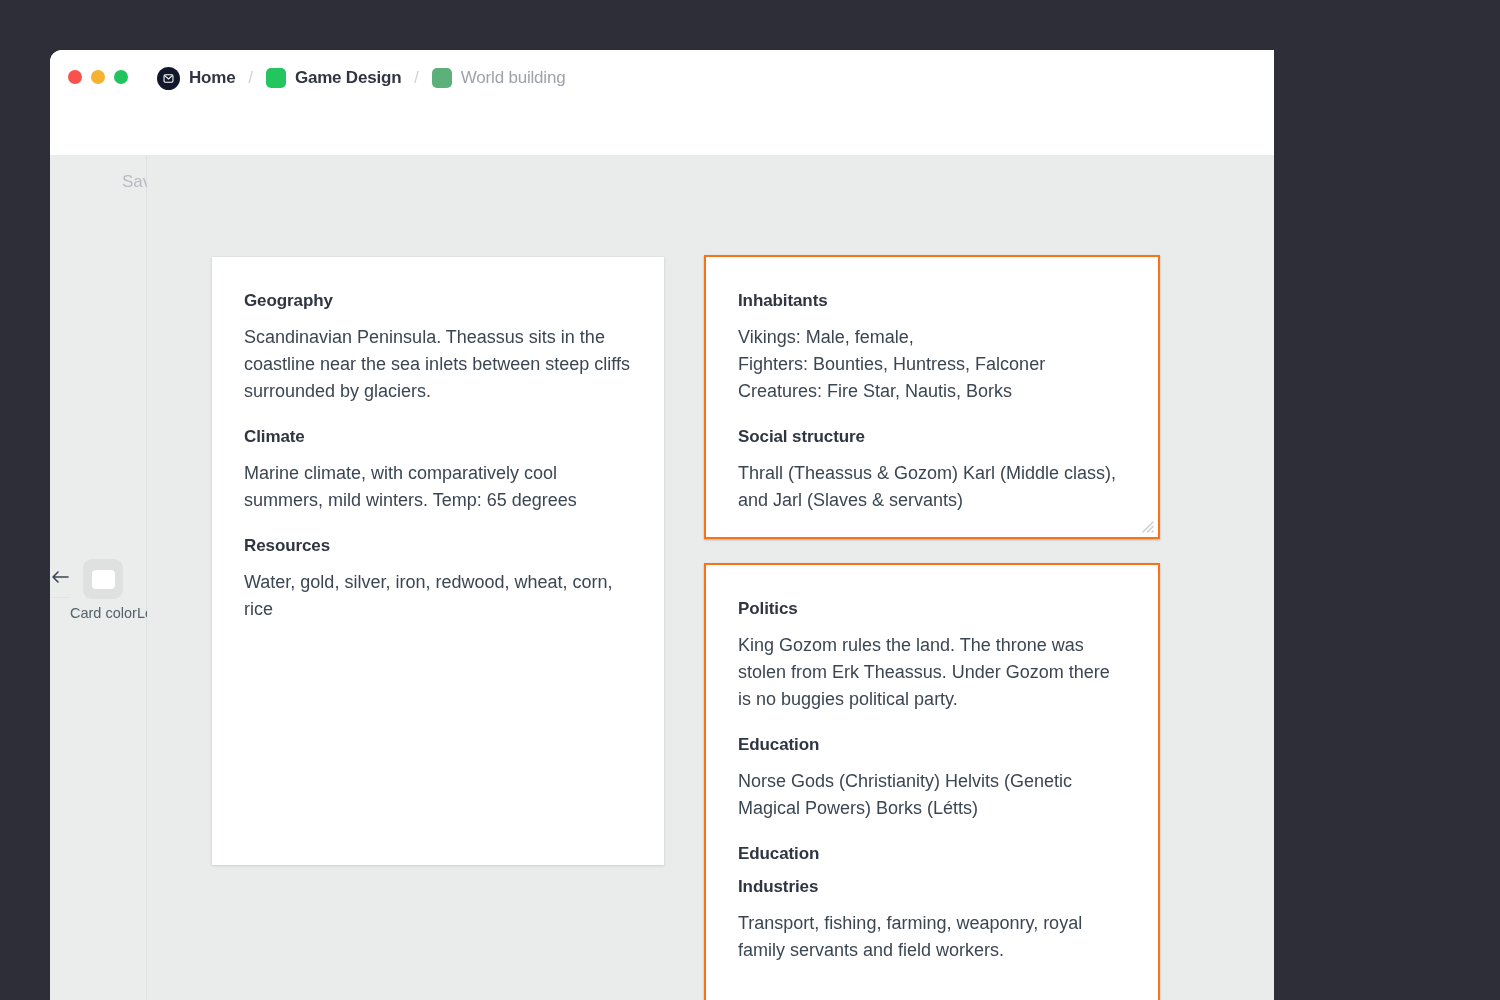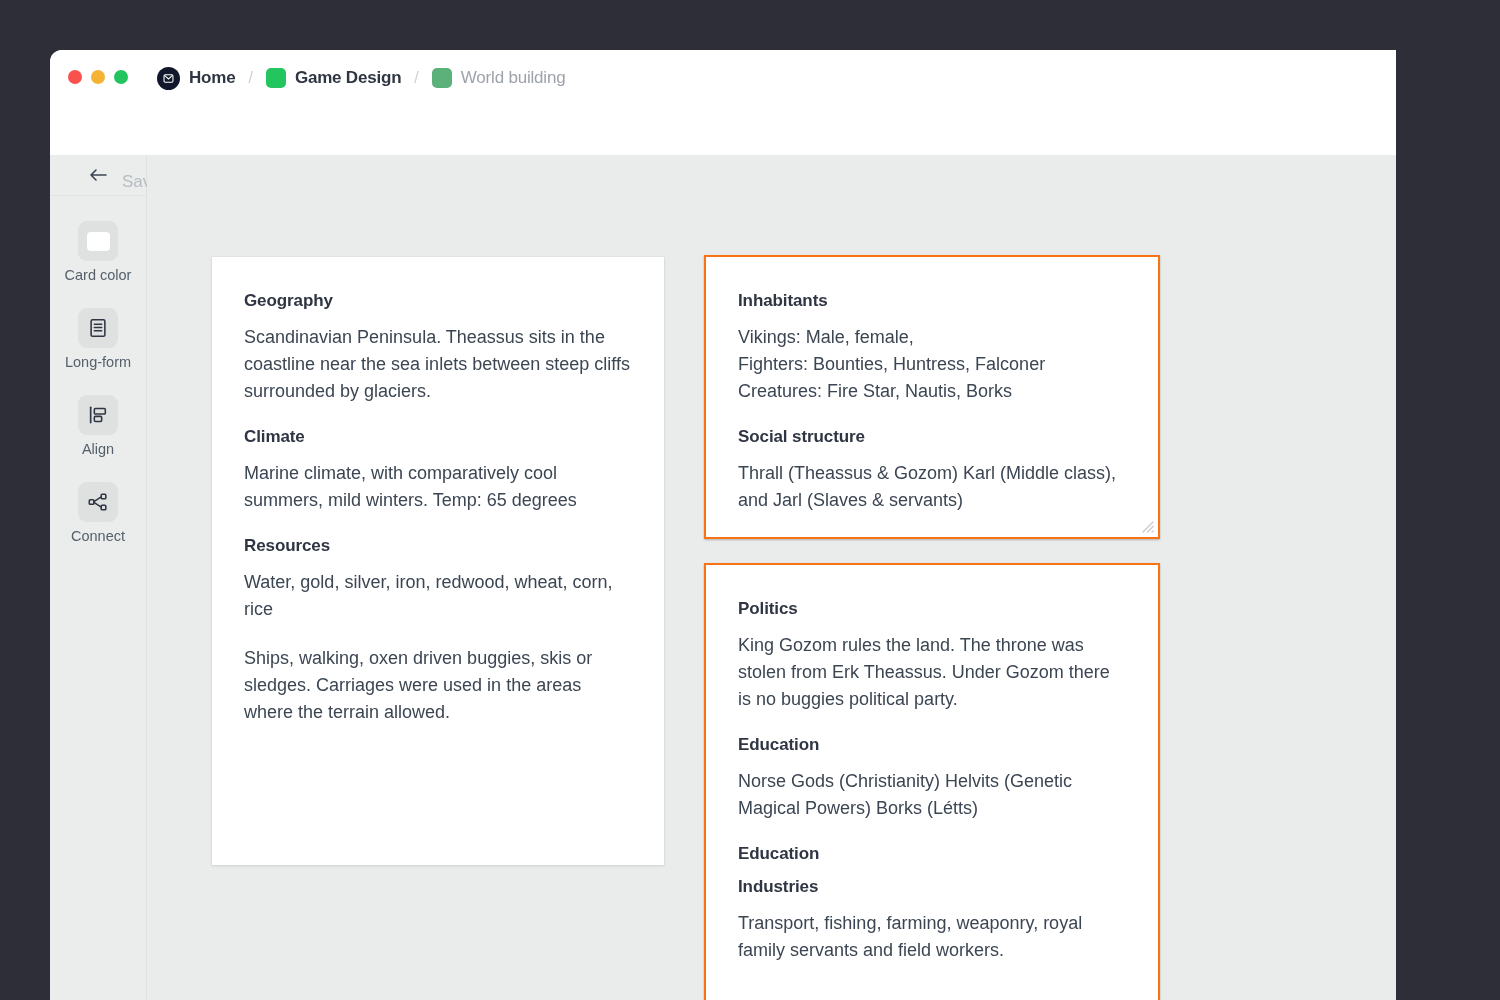--- a/index.html
+++ b/index.html
@@ -14,21 +14,21 @@
     background: #2e2e38;
     font-family: "Liberation Sans", sans-serif;
     -webkit-font-smoothing: antialiased;
   }
 
   
   .app-window {
     position: absolute;
     left: 50px;
     top: 50px;
-    width: 1346px;
+    width: 1224px;
     height: 950px;
     background: #ffffff;
     border-radius: 12px 0 0 0;
     overflow: hidden;
     display: flex;
     flex-direction: column;
   }
 
   
   .titlebar {
@@ -122,21 +122,21 @@
     min-height: 0;
   }
 
   
   .sidebar {
     width: 97px;
     flex: 0 0 97px;
     background: #ebeded;
     border-right: 1px solid #e0e2e2;
     display: flex;
-    flex-direction: column;
+    flex-direction: row;
     align-items: center;
   }
 
   .back-row {
     width: 100%;
     height: 41px;
     display: flex;
     align-items: center;
     justify-content: center;
     border-bottom: 1px solid #e2e4e4;
@@ -321,21 +321,20 @@
 
     <div class="canvas">
 
       <div class="card plain card-geography">
         <div class="sec-title">Geography</div>
         <div class="sec-body">Scandinavian Peninsula. Theassus sits in the coastline near the sea inlets between steep cliffs surrounded by glaciers.</div>
         <div class="sec-title">Climate</div>
         <div class="sec-body">Marine climate, with comparatively cool summers, mild winters. Temp: 65 degrees</div>
         <div class="sec-title">Resources</div>
         <div class="sec-body">Water, gold, silver, iron, redwood, wheat, corn, rice</div>
-        <div class="sec-body">Ships, walking, oxen driven buggies, skis or sledges. Carriages were used in the areas where the terrain allowed.</div>
       </div>
 
       <div class="card selected card-inhabitants">
         <div class="sec-title">Inhabitants</div>
         <div class="sec-body">Vikings: Male, female,
 Fighters: Bounties, Huntress, Falconer
 Creatures: Fire Star, Nautis, Borks</div>
         <div class="sec-title">Social structure</div>
         <div class="sec-body">Thrall (Theassus &amp; Gozom) Karl (Middle class), and Jarl (Slaves &amp; servants)</div>
         <span class="resize-grip">

